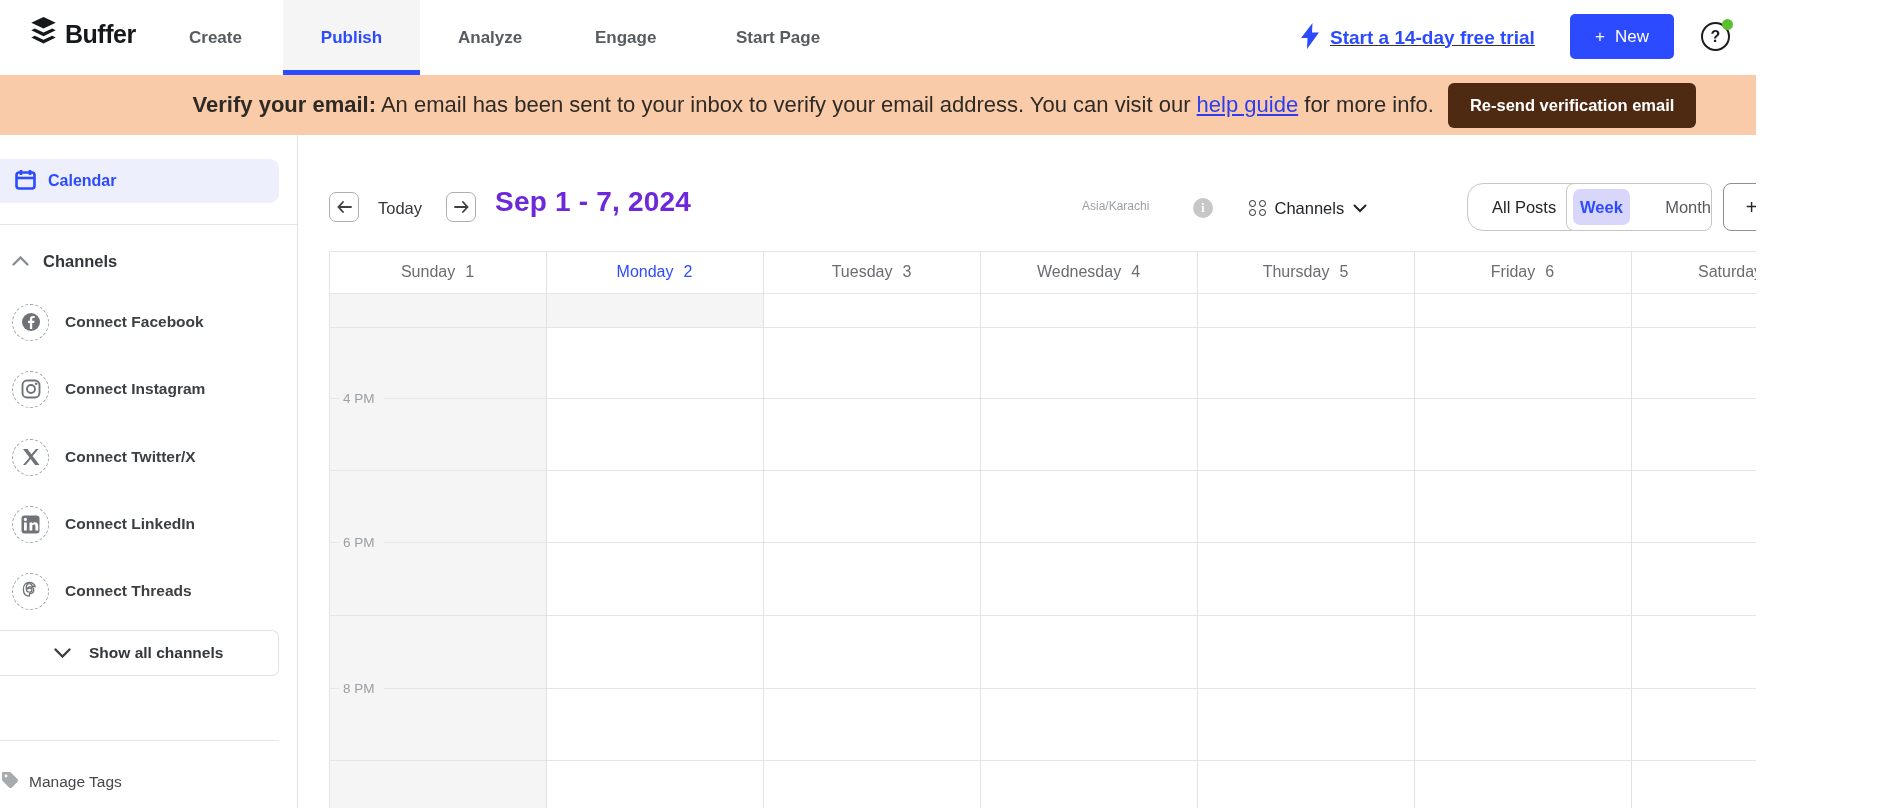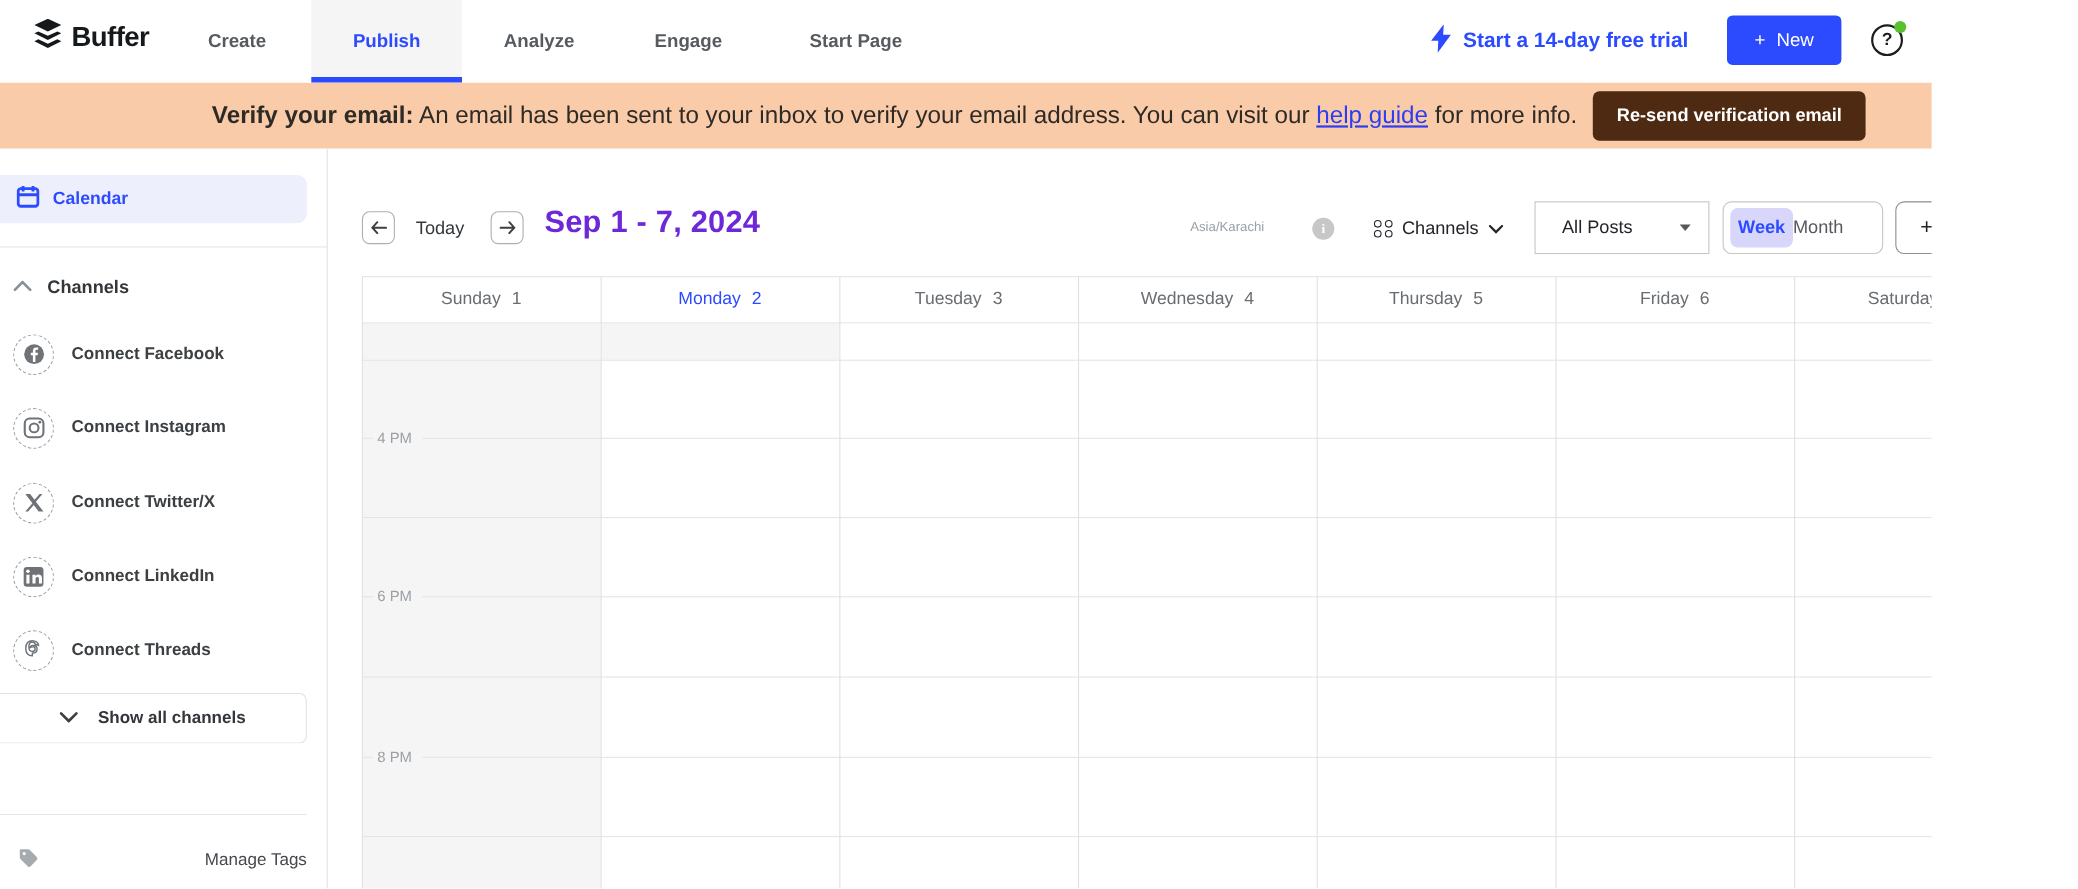--- a/index.html
+++ b/index.html
@@ -8,21 +8,21 @@
   #app { position:relative; width:1756px; height:808px; overflow:hidden; background:#fff; }
 
   
   .nav { position:absolute; left:0; top:0; width:1889px; height:75px; background:#fff; z-index:30; }
   .brand { position:absolute; left:30px; top:17px; display:flex; align-items:center; gap:8px; }
   .brand-name { font-size:25px; font-weight:700; color:#16191c; letter-spacing:-0.5px; }
   .nav-item { position:absolute; top:0; height:75px; display:flex; align-items:center; font-size:17px; font-weight:700; color:#565b60; cursor:pointer; }
   .nav-tab-active { position:absolute; top:0; height:75px; background:#f5f5f5; display:flex; align-items:center; justify-content:center; cursor:pointer; }
   .nav-tab-active .lbl { font-size:17px; font-weight:700; color:#2c4bff; }
   .nav-tab-active::after { content:""; position:absolute; left:0; right:0; bottom:0; height:5px; background:#2c4bff; }
-  .trial { position:absolute; left:1300px; top:0; height:75px; display:flex; align-items:center; gap:10px; cursor:pointer; }
+  .trial { position:absolute; left:1300px; top:0; height:75px; display:flex; align-items:center; gap:10px; cursor:pointer;text-decoration:underline; }
   .trial .lbl { font-size:19px; font-weight:700; color:#2c4bff; }
   .btn-new { position:absolute; left:1570px; top:14px; width:104px; height:45px; background:#2c4bff; border-radius:5px; color:#fff; display:flex; align-items:center; justify-content:center; gap:10px; font-size:17px; cursor:pointer; }
   .help { position:absolute; left:1701px; top:22px; width:30px; height:30px; cursor:pointer; }
   .help .q { width:29px; height:29px; border:2.5px solid #1d1d1f; border-radius:50%; display:flex; align-items:center; justify-content:center; font-weight:700; font-size:16px; color:#1d1d1f; }
   .help .dot { position:absolute; right:-2px; top:-3px; width:11px; height:11px; border-radius:50%; background:#59c12e; }
   .apps { position:absolute; left:1760px; top:24px; display:grid; grid-template-columns:repeat(3,5px); grid-template-rows:repeat(3,5px); gap:4.5px; cursor:pointer; }
   .apps i { width:5px; height:5px; border-radius:50%; background:#1d1d1f; }
   .avatar { position:absolute; left:1819px; top:13px; width:47px; height:47px; border-radius:50%; background:#b5c6f2; overflow:hidden; cursor:pointer; }
 
   
@@ -38,39 +38,39 @@
   .side-cal .lbl { font-size:16px; font-weight:700; color:#2c4bff; }
   .side-div1 { position:absolute; left:0; top:89px; width:298px; height:1px; background:#e6e6e6; }
   .chan-head { position:absolute; left:0; top:113px; width:279px; height:26px; display:flex; align-items:center; gap:14px; padding-left:12px; cursor:pointer; }
   .chan-head .lbl { font-size:16.5px; font-weight:700; color:#33373b; }
   .chan-item { position:absolute; left:0; width:279px; height:48px; display:flex; align-items:center; gap:16px; padding-left:12px; cursor:pointer; }
   .chan-item .ring { width:37px; height:37px; border:1.6px dashed #9aa0a6; border-radius:50%; display:flex; align-items:center; justify-content:center; color:#6f7378; flex:0 0 auto; }
   .chan-item .lbl { font-size:15.5px; font-weight:700; color:#3c4043; }
   .show-all { position:absolute; left:-1px; top:495px; width:280px; height:46px; border:1px solid #e2e2e2; border-left:none; border-radius:0 7px 7px 0; display:flex; align-items:center; gap:18px; padding-left:55px; cursor:pointer; }
   .show-all .lbl { font-size:15.5px; font-weight:700; color:#33373b; }
   .side-div2 { position:absolute; left:0; top:605px; width:279px; height:1px; background:#e6e6e6; }
-  .manage { position:absolute; left:0; top:632px; width:279px; height:30px; display:flex; align-items:center; gap:9px; padding-left:16px; cursor:pointer;justify-content:space-between; }
+  .manage { position:absolute; left:0; top:632px; width:279px; height:30px; display:flex; align-items:center; gap:9px; cursor:pointer; }
   .manage .lbl { font-size:15.5px; color:#45484c; }
 
   
   .icon-btn { position:absolute; width:30px; height:30px; border:1px solid #aeaeae; border-radius:7px; background:#fff; display:flex; align-items:center; justify-content:center; cursor:pointer; color:#3c4043; }
   .today-lbl { position:absolute; left:378px; top:199px; font-size:16.5px; color:#33373b; }
   .range-title { position:absolute; left:495px; top:186px; font-size:28px; font-weight:700; color:#6d28d9; letter-spacing:0.2px;text-align:right; }
   .tz { position:absolute; left:1082px; top:199px; font-size:12px; color:#9aa0a6; }
   .info-dot { position:absolute; left:1193px; top:198px; width:20px; height:20px; border-radius:50%; background:#c7c7c7; color:#fff; font-size:12px; font-weight:700; display:flex; align-items:center; justify-content:center; font-family:"Liberation Serif", serif; cursor:pointer; }
   .chan-filter { position:absolute; left:1249px; top:192px; height:32px; display:flex; align-items:center; gap:9px; cursor:pointer; }
   .chan-filter .lbl { font-size:16.5px; color:#212428; }
   .grid4 { display:grid; grid-template-columns:repeat(2,7px); grid-template-rows:repeat(2,7px); gap:2.5px; }
   .grid4 i { width:7px; height:7px; border:1.7px solid #212428; border-radius:50%; }
-  .select-posts { position:absolute; left:1395px; top:183px; width:159px; height:48px; border:1px solid #c6c6c6; border-radius:0; display:flex; align-items:center; justify-content:space-between; padding:0 16px 0 24px; cursor:pointer; background:#fff; }
+  .select-posts { position:absolute; left:1467px; top:183px; width:159px; height:48px; border:1px solid #c6c6c6; border-radius:16px; display:flex; align-items:center; justify-content:space-between; padding:0 16px 0 24px; cursor:pointer; background:#fff; }
   .select-posts .lbl { font-size:16.5px; color:#212428; }
   .caret { width:0; height:0; border-left:5px solid transparent; border-right:5px solid transparent; border-top:6px solid #55585c; }
   .seg { position:absolute; left:1566px; top:183px; width:146px; height:48px; border:1px solid #c6c6c6; border-radius:8px; background:#fff; display:flex; align-items:center; }
   .seg .week { margin-left:6px; width:57px; height:36px; border-radius:7px; background:#d9d6fb; color:#2c4bff; font-size:16.5px; font-weight:700; display:flex; align-items:center; justify-content:center; cursor:pointer; }
-  .seg .month { flex:1; text-align:left; font-size:16.5px; color:#55585c; cursor:pointer; }
+  .seg .month { flex:1; text-align:right; font-size:16.5px; color:#55585c; cursor:pointer; }
   .btn-newpost { position:absolute; left:1723px; top:183px; width:146px; height:48px; border:1px solid #8f8f8f; border-radius:8px; background:#fff; display:flex; align-items:center; justify-content:center; gap:11px; font-size:16.5px; font-weight:700; color:#212428; cursor:pointer; }
   .plus { font-size:20px; font-weight:400; line-height:1; }
 
   
   .grid { position:absolute; left:329px; top:251px; width:1520px; height:557px; }
   .vline { position:absolute; top:0; bottom:0; width:1px; background:#e2e2e2; }
   .hline { position:absolute; left:0; width:1520px; height:1px; background:#e5e5e5; }
   .shade { position:absolute; background:#f5f5f5; }
   .day-head { position:absolute; top:0; height:42px; width:217px; display:flex; align-items:center; justify-content:center; gap:10px; font-size:16px; color:#696d71; }
   .day-head.today { color:#2c4bff; }

